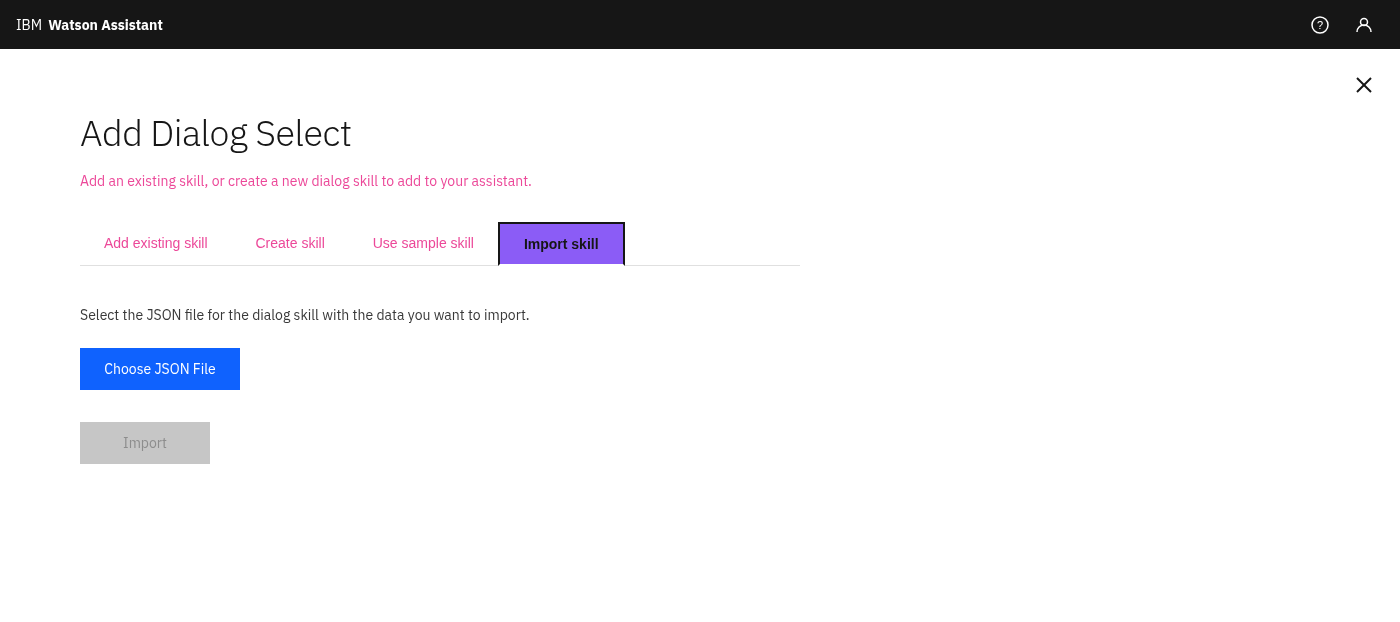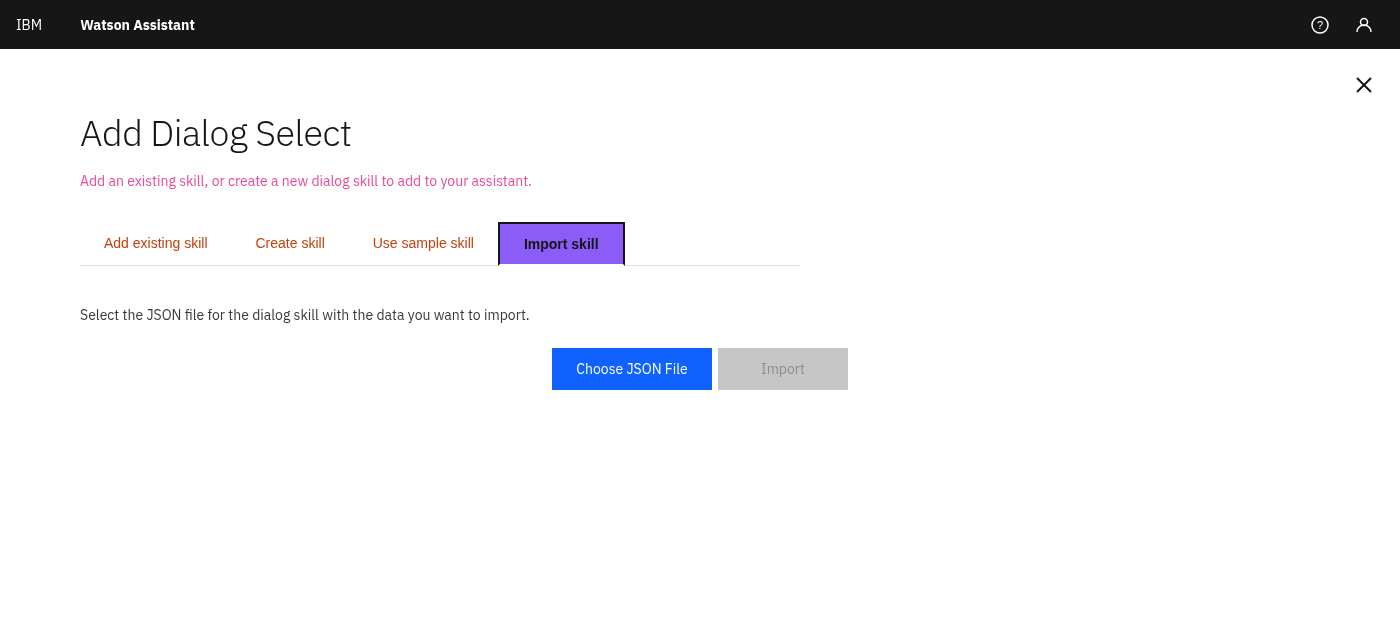--- a/index.html
+++ b/index.html
@@ -34,21 +34,20 @@
     }
 
     .navbar-brand .ibm-text {
       font-weight: 400;
       color: #ffffff;
     }
 
     .navbar-brand .watson-text {
       font-weight: 700;
       color: #ffffff;
-      margin-left: 32px;
     }
 
     .navbar-icons {
       display: flex;
       align-items: center;
       gap: 4px;
     }
 
     .navbar-icon-btn {
       background: none;
@@ -105,21 +104,21 @@
     .tabs-container {
       display: flex;
       border-bottom: 1px solid #e0e0e0;
       margin-bottom: 40px;
       width: 720px;
     }
 
     .tab {
       padding: 12px 24px;
       font-size: 14px;
-      color: #c2410c;
+      color: #ec4899;
       cursor: pointer;
       border: none;
       background: none;
       border-bottom: 2px solid transparent;
       margin-bottom: -1px;
       white-space: nowrap;
     }
 
     .tab.active {
       color: #161616;
@@ -163,23 +162,23 @@
       padding: 12px 12px;
       font-size: 14px;
       cursor: not-allowed;
       display: block;
       min-width: 130px;
       font-family: inherit;
     }
 
     .buttons-area {
       display: flex;
-      flex-direction: row;
+      flex-direction: column;
       align-items: flex-start;
-      gap: 6px;
+      gap: 20px;
       justify-content: center;
     }
   </style>
 </head>
 <body>
 
 <nav class="navbar">
   <div class="navbar-brand">
     <span class="ibm-text">IBM</span>
     <span class="watson-text">Watson Assistant</span>

